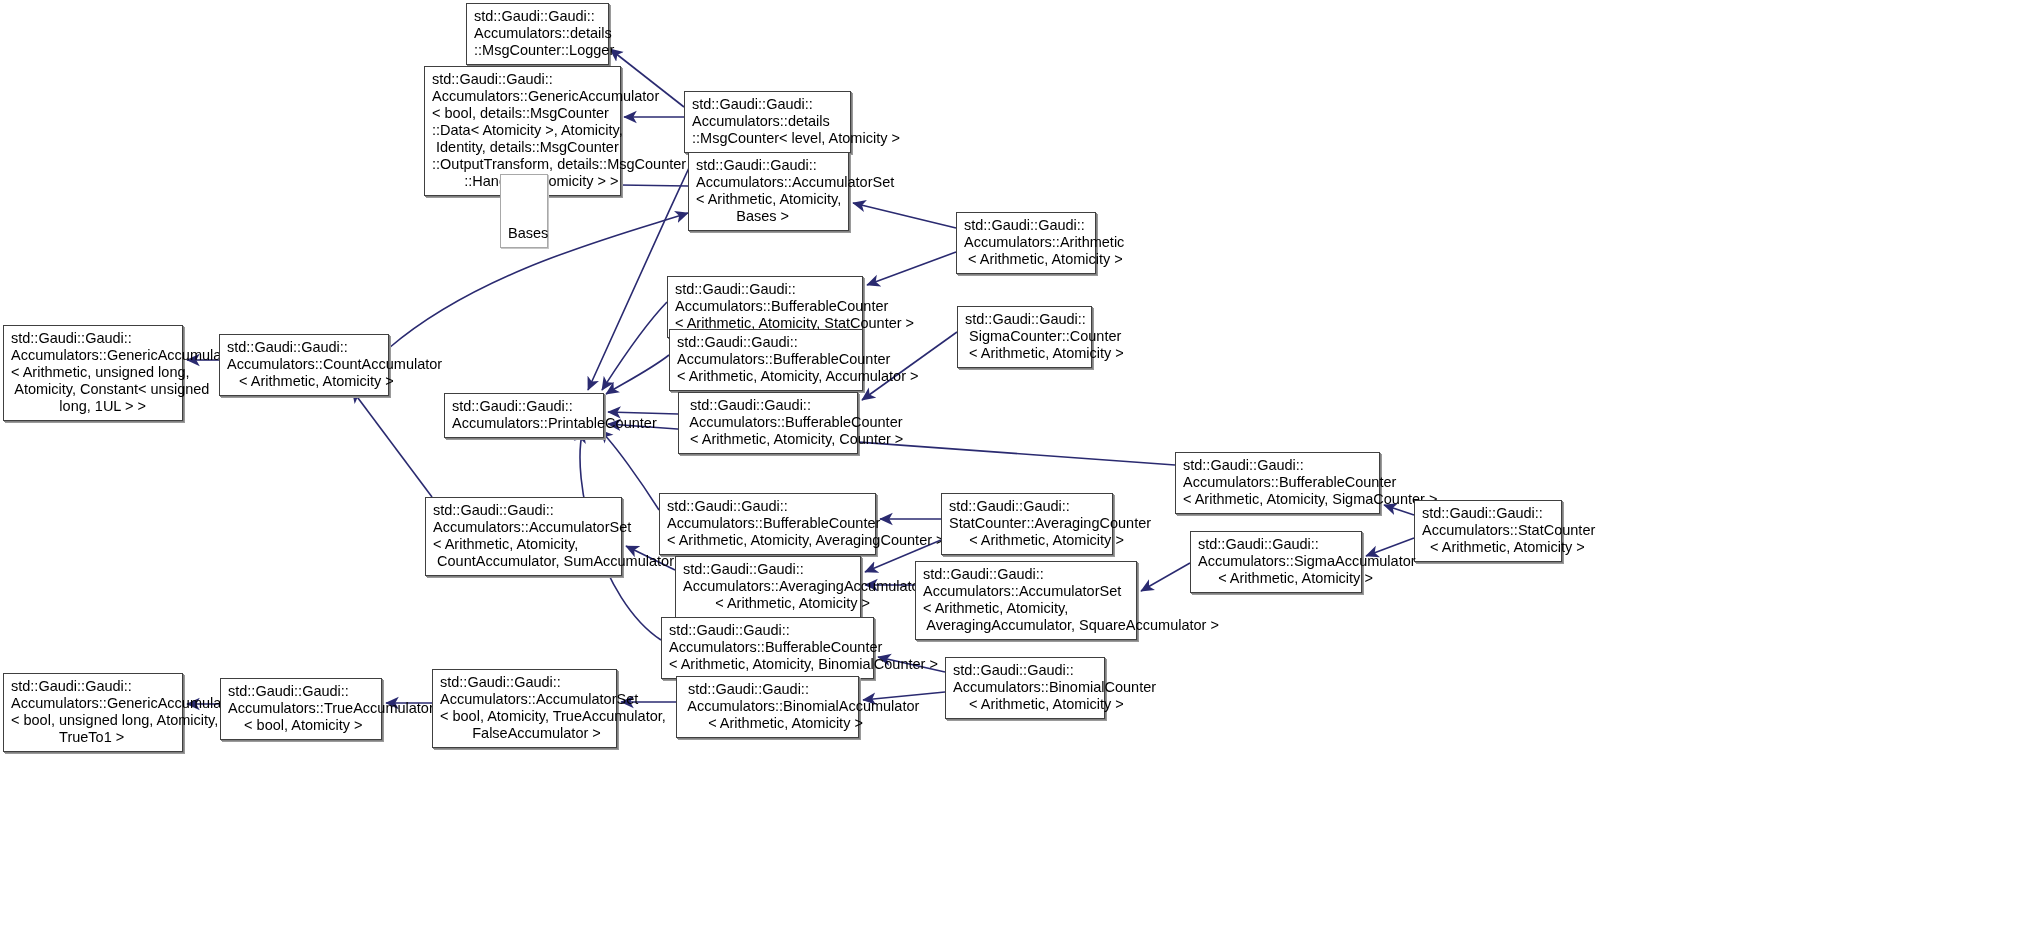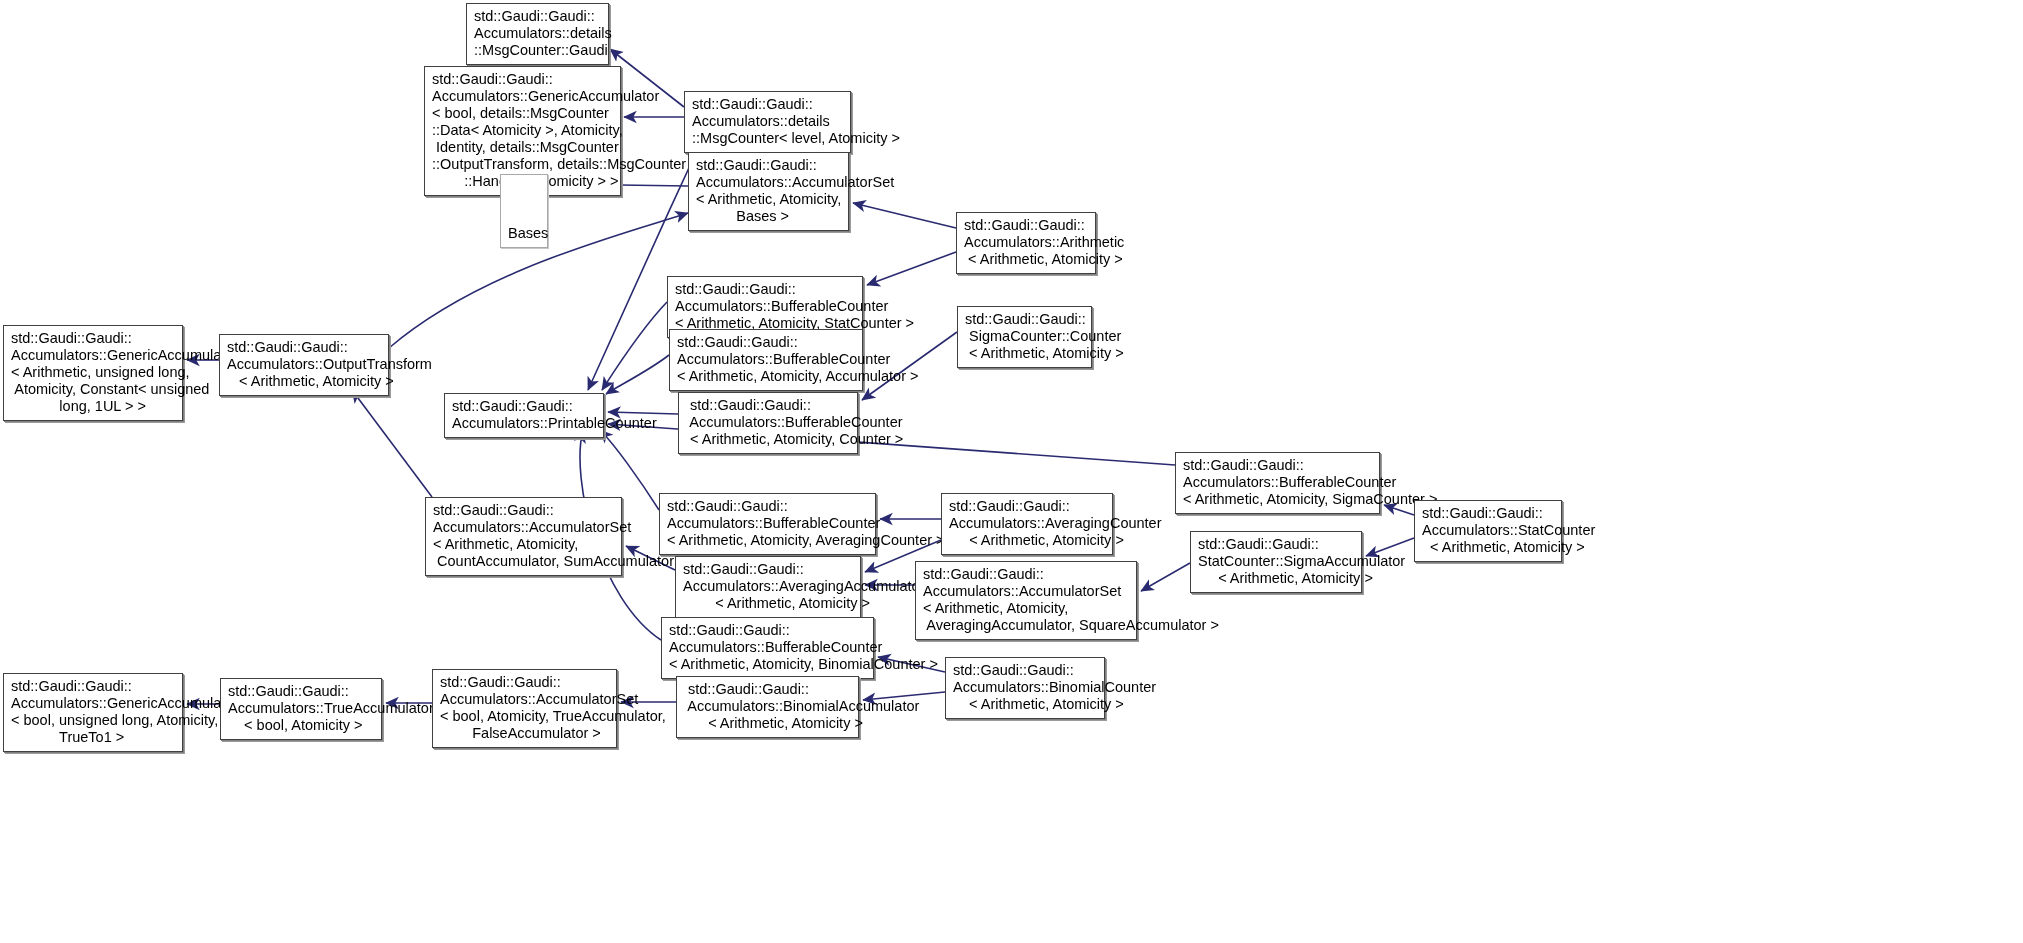--- a/index.html
+++ b/index.html
@@ -81,40 +81,40 @@
         <path d="M 1414,538 L 1366,556" fill="none" stroke="#2a2a70" stroke-width="1.6" marker-end="url(#arrowhead)" id="e-sigmacounter-sigmaacc"></path>
         <path d="M 945,672 L 878,657" fill="none" stroke="#2a2a70" stroke-width="1.6" marker-end="url(#arrowhead)" id="e-binomcounter-bufbinom"></path>
         <path d="M 945,692 L 863,700" fill="none" stroke="#2a2a70" stroke-width="1.6" marker-end="url(#arrowhead)" id="e-binomcounter-binomacc"></path>
         <path d="M 220,704 L 187,704" fill="none" stroke="#2a2a70" stroke-width="1.6" marker-end="url(#arrowhead)" id="e-trueacc-generictrue"></path>
         <path d="M 432,703 L 386,703" fill="none" stroke="#2a2a70" stroke-width="1.6" marker-end="url(#arrowhead)" id="e-accsettf-trueacc"></path>
         <path d="M 676,702 L 621,702" fill="none" stroke="#2a2a70" stroke-width="1.6" marker-end="url(#arrowhead)" id="e-binomacc-accsettf"></path>
       </g>
   </svg>
 
   <div id="nodes-layer">
-      <div class="node" title="std::Gaudi::Gaudi::Accumulators::details::MsgCounter::Logger" style="left: 466px; top: 3px; width: 143px; min-height: 52px;"><span class="ln">std::Gaudi::Gaudi::</span><span class="ln">Accumulators::details</span><span class="ln">::MsgCounter::Gaudi</span></div>
+      <div class="node" title="std::Gaudi::Gaudi::Accumulators::details::MsgCounter::Logger" style="left: 466px; top: 3px; width: 143px; min-height: 52px;"><span class="ln">std::Gaudi::Gaudi::</span><span class="ln">Accumulators::details</span><span class="ln">::MsgCounter::Logger</span></div>
       <div class="node" title="std::Gaudi::Gaudi::Accumulators::GenericAccumulator&lt; bool, details::MsgCounter::Data&lt; Atomicity &gt;, Atomicity, Identity, details::MsgCounter::OutputTransform, details::MsgCounter::Handler&lt; Atomicity &gt; &gt;" style="left: 424px; top: 66px; width: 197px; min-height: 86px;"><span class="ln">std::Gaudi::Gaudi::</span><span class="ln">Accumulators::GenericAccumulator</span><span class="ln">&lt; bool, details::MsgCounter</span><span class="ln">::Data&lt; Atomicity &gt;, Atomicity,</span><span class="ln"> Identity, details::MsgCounter</span><span class="ln">::OutputTransform, details::MsgCounter</span><span class="ln">        ::Handler&lt; Atomicity &gt; &gt;</span></div>
       <div class="node" title="std::Gaudi::Gaudi::Accumulators::details::MsgCounter&lt; level, Atomicity &gt;" style="left: 684px; top: 91px; width: 167px; min-height: 52px;"><span class="ln">std::Gaudi::Gaudi::</span><span class="ln">Accumulators::details</span><span class="ln">::MsgCounter&lt; level, Atomicity &gt;</span></div>
       <div class="node plain" title="Bases" style="left: 500px; top: 174px; width: 48px; min-height: 20px;"><span class="ln ctr">Bases</span></div>
       <div class="node" title="std::Gaudi::Gaudi::Accumulators::AccumulatorSet&lt; Arithmetic, Atomicity, Bases &gt;" style="left: 688px; top: 152px; width: 161px; min-height: 69px;"><span class="ln">std::Gaudi::Gaudi::</span><span class="ln">Accumulators::AccumulatorSet</span><span class="ln">&lt; Arithmetic, Atomicity,</span><span class="ln">          Bases &gt;</span></div>
       <div class="node" title="std::Gaudi::Gaudi::Accumulators::StatCounter&lt; Arithmetic, Atomicity &gt;" style="left: 956px; top: 212px; width: 140px; min-height: 52px;"><span class="ln">std::Gaudi::Gaudi::</span><span class="ln">Accumulators::Arithmetic</span><span class="ln"> &lt; Arithmetic, Atomicity &gt;</span></div>
       <div class="node" title="std::Gaudi::Gaudi::Accumulators::BufferableCounter&lt; Arithmetic, Atomicity, StatCounter &gt;" style="left: 667px; top: 276px; width: 196px; min-height: 52px;"><span class="ln">std::Gaudi::Gaudi::</span><span class="ln">Accumulators::BufferableCounter</span><span class="ln">&lt; Arithmetic, Atomicity, StatCounter &gt;</span></div>
       <div class="node" title="std::Gaudi::Gaudi::Accumulators::Counter&lt; Arithmetic, Atomicity &gt;" style="left: 957px; top: 306px; width: 135px; min-height: 52px;"><span class="ln">std::Gaudi::Gaudi::</span><span class="ln"> SigmaCounter::Counter</span><span class="ln"> &lt; Arithmetic, Atomicity &gt;</span></div>
       <div class="node" title="std::Gaudi::Gaudi::Accumulators::BufferableCounter&lt; Arithmetic, Atomicity, Accumulator &gt;" style="left: 669px; top: 329px; width: 194px; min-height: 52px;"><span class="ln">std::Gaudi::Gaudi::</span><span class="ln">Accumulators::BufferableCounter</span><span class="ln">&lt; Arithmetic, Atomicity, Accumulator &gt;</span></div>
       <div class="node" title="std::Gaudi::Gaudi::Accumulators::GenericAccumulator&lt; Arithmetic, unsigned long, Atomicity, Constant&lt; unsigned long, 1UL &gt; &gt;" style="left: 3px; top: 325px; width: 180px; min-height: 69px;"><span class="ln">std::Gaudi::Gaudi::</span><span class="ln">Accumulators::GenericAccumulator</span><span class="ln">&lt; Arithmetic, unsigned long,</span><span class="ln"> Atomicity, Constant&lt; unsigned</span><span class="ln">            long, 1UL &gt; &gt;</span></div>
-      <div class="node" title="std::Gaudi::Gaudi::Accumulators::CountAccumulator&lt; Arithmetic, Atomicity &gt;" style="left: 219px; top: 334px; width: 170px; min-height: 52px;"><span class="ln">std::Gaudi::Gaudi::</span><span class="ln">Accumulators::OutputTransform</span><span class="ln">   &lt; Arithmetic, Atomicity &gt;</span></div>
+      <div class="node" title="std::Gaudi::Gaudi::Accumulators::CountAccumulator&lt; Arithmetic, Atomicity &gt;" style="left: 219px; top: 334px; width: 170px; min-height: 52px;"><span class="ln">std::Gaudi::Gaudi::</span><span class="ln">Accumulators::CountAccumulator</span><span class="ln">   &lt; Arithmetic, Atomicity &gt;</span></div>
       <div class="node" title="std::Gaudi::Gaudi::Accumulators::PrintableCounter" style="left: 444px; top: 393px; width: 160px; min-height: 35px;"><span class="ln">std::Gaudi::Gaudi::</span><span class="ln">Accumulators::PrintableCounter</span></div>
       <div class="node" title="std::Gaudi::Gaudi::Accumulators::BufferableCounter&lt; Arithmetic, Atomicity, Counter &gt;" style="left: 678px; top: 392px; width: 180px; min-height: 52px;"><span class="ln"> std::Gaudi::Gaudi::</span><span class="ln"> Accumulators::BufferableCounter</span><span class="ln"> &lt; Arithmetic, Atomicity, Counter &gt;</span></div>
       <div class="node" title="std::Gaudi::Gaudi::Accumulators::BufferableCounter&lt; Arithmetic, Atomicity, SigmaCounter &gt;" style="left: 1175px; top: 452px; width: 205px; min-height: 52px;"><span class="ln">std::Gaudi::Gaudi::</span><span class="ln">Accumulators::BufferableCounter</span><span class="ln">&lt; Arithmetic, Atomicity, SigmaCounter &gt;</span></div>
       <div class="node" title="std::Gaudi::Gaudi::Accumulators::AccumulatorSet&lt; Arithmetic, Atomicity, CountAccumulator, SumAccumulator &gt;" style="left: 425px; top: 497px; width: 197px; min-height: 69px;"><span class="ln">std::Gaudi::Gaudi::</span><span class="ln">Accumulators::AccumulatorSet</span><span class="ln">&lt; Arithmetic, Atomicity,</span><span class="ln"> CountAccumulator, SumAccumulator &gt;</span></div>
       <div class="node" title="std::Gaudi::Gaudi::Accumulators::BufferableCounter&lt; Arithmetic, Atomicity, AveragingCounter &gt;" style="left: 659px; top: 493px; width: 217px; min-height: 52px;"><span class="ln">std::Gaudi::Gaudi::</span><span class="ln">Accumulators::BufferableCounter</span><span class="ln">&lt; Arithmetic, Atomicity, AveragingCounter &gt;</span></div>
-      <div class="node" title="std::Gaudi::Gaudi::Accumulators::AveragingCounter&lt; Arithmetic, Atomicity &gt;" style="left: 941px; top: 493px; width: 172px; min-height: 52px;"><span class="ln">std::Gaudi::Gaudi::</span><span class="ln">Accumulators::AveragingCounter</span><span class="ln">     &lt; Arithmetic, Atomicity &gt;</span></div>
+      <div class="node" title="std::Gaudi::Gaudi::Accumulators::AveragingCounter&lt; Arithmetic, Atomicity &gt;" style="left: 941px; top: 493px; width: 172px; min-height: 52px;"><span class="ln">std::Gaudi::Gaudi::</span><span class="ln">StatCounter::AveragingCounter</span><span class="ln">     &lt; Arithmetic, Atomicity &gt;</span></div>
       <div class="node" title="std::Gaudi::Gaudi::Accumulators::SigmaCounter&lt; Arithmetic, Atomicity &gt;" style="left: 1414px; top: 500px; width: 148px; min-height: 52px;"><span class="ln">std::Gaudi::Gaudi::</span><span class="ln">Accumulators::StatCounter</span><span class="ln">  &lt; Arithmetic, Atomicity &gt;</span><span class="ln"></span></div>
       <div class="node" title="std::Gaudi::Gaudi::Accumulators::AveragingAccumulator&lt; Arithmetic, Atomicity &gt;" style="left: 675px; top: 556px; width: 186px; min-height: 52px;"><span class="ln">std::Gaudi::Gaudi::</span><span class="ln">Accumulators::AveragingAccumulator</span><span class="ln">        &lt; Arithmetic, Atomicity &gt;</span></div>
-      <div class="node" title="std::Gaudi::Gaudi::Accumulators::SigmaAccumulator&lt; Arithmetic, Atomicity &gt;" style="left: 1190px; top: 531px; width: 172px; min-height: 52px;"><span class="ln">std::Gaudi::Gaudi::</span><span class="ln">StatCounter::SigmaAccumulator</span><span class="ln">     &lt; Arithmetic, Atomicity &gt;</span></div>
+      <div class="node" title="std::Gaudi::Gaudi::Accumulators::SigmaAccumulator&lt; Arithmetic, Atomicity &gt;" style="left: 1190px; top: 531px; width: 172px; min-height: 52px;"><span class="ln">std::Gaudi::Gaudi::</span><span class="ln">Accumulators::SigmaAccumulator</span><span class="ln">     &lt; Arithmetic, Atomicity &gt;</span></div>
       <div class="node" title="std::Gaudi::Gaudi::Accumulators::AccumulatorSet&lt; Arithmetic, Atomicity, AveragingAccumulator, SquareAccumulator &gt;" style="left: 915px; top: 561px; width: 222px; min-height: 69px;"><span class="ln">std::Gaudi::Gaudi::</span><span class="ln">Accumulators::AccumulatorSet</span><span class="ln">&lt; Arithmetic, Atomicity,</span><span class="ln"> AveragingAccumulator, SquareAccumulator &gt;</span></div>
       <div class="node" title="std::Gaudi::Gaudi::Accumulators::BufferableCounter&lt; Arithmetic, Atomicity, BinomialCounter &gt;" style="left: 661px; top: 617px; width: 213px; min-height: 52px;"><span class="ln">std::Gaudi::Gaudi::</span><span class="ln">Accumulators::BufferableCounter</span><span class="ln">&lt; Arithmetic, Atomicity, BinomialCounter &gt;</span></div>
       <div class="node" title="std::Gaudi::Gaudi::Accumulators::BinomialCounter&lt; Arithmetic, Atomicity &gt;" style="left: 945px; top: 657px; width: 160px; min-height: 52px;"><span class="ln">std::Gaudi::Gaudi::</span><span class="ln">Accumulators::BinomialCounter</span><span class="ln">    &lt; Arithmetic, Atomicity &gt;</span></div>
       <div class="node" title="std::Gaudi::Gaudi::Accumulators::GenericAccumulator&lt; bool, unsigned long, Atomicity, TrueTo1 &gt;" style="left: 3px; top: 673px; width: 180px; min-height: 69px;"><span class="ln">std::Gaudi::Gaudi::</span><span class="ln">Accumulators::GenericAccumulator</span><span class="ln">&lt; bool, unsigned long, Atomicity,</span><span class="ln">            TrueTo1 &gt;</span></div>
       <div class="node" title="std::Gaudi::Gaudi::Accumulators::TrueAccumulator&lt; bool, Atomicity &gt;" style="left: 220px; top: 678px; width: 162px; min-height: 52px;"><span class="ln">std::Gaudi::Gaudi::</span><span class="ln">Accumulators::TrueAccumulator</span><span class="ln">    &lt; bool, Atomicity &gt;</span></div>
       <div class="node" title="std::Gaudi::Gaudi::Accumulators::AccumulatorSet&lt; bool, Atomicity, TrueAccumulator, FalseAccumulator &gt;" style="left: 432px; top: 669px; width: 185px; min-height: 69px;"><span class="ln">std::Gaudi::Gaudi::</span><span class="ln">Accumulators::AccumulatorSet</span><span class="ln">&lt; bool, Atomicity, TrueAccumulator,</span><span class="ln">        FalseAccumulator &gt;</span></div>
       <div class="node" title="std::Gaudi::Gaudi::Accumulators::BinomialAccumulator&lt; Arithmetic, Atomicity &gt;" style="left: 676px; top: 676px; width: 183px; min-height: 52px;"><span class="ln"> std::Gaudi::Gaudi::</span><span class="ln"> Accumulators::BinomialAccumulator</span><span class="ln">      &lt; Arithmetic, Atomicity &gt;</span></div>
     </div>
 
 </div>

